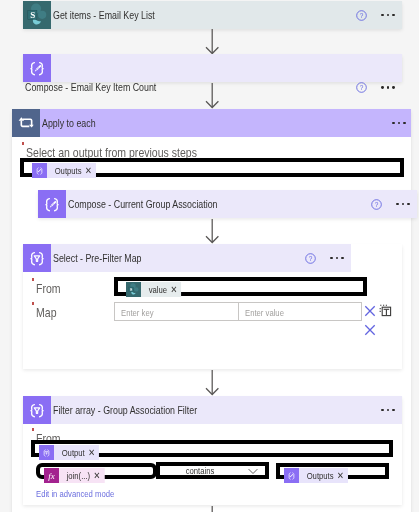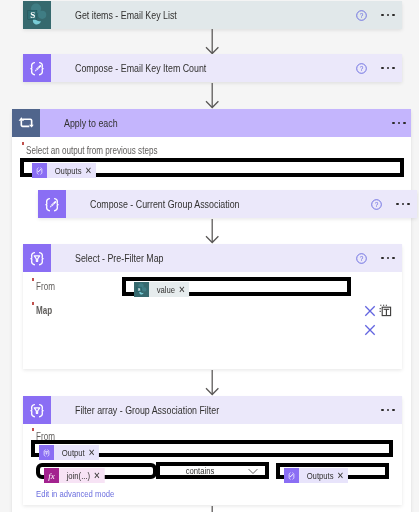--- a/index.html
+++ b/index.html
@@ -14,37 +14,37 @@
     position: relative;
     -webkit-font-smoothing: antialiased;
   }
 
   
   .card { position:absolute; display:flex; align-items:stretch;
           box-shadow: 0 0.3px 0.9px rgba(0,0,0,.08), 0 1.6px 3.6px rgba(0,0,0,.09); }
   .card .ico { width:28px; height:28px; flex:0 0 28px; display:flex;
                align-items:center; justify-content:center; }
   .card .hdrbody { flex:1; display:flex; align-items:center;
-                   padding-left:24px; }
+                   padding-left:2px; }
   .card .title { flex:1; font-size:10px; color:#323130;
                  white-space:nowrap; overflow:hidden;
                  transform:scaleX(0.885); transform-origin:0 50%; }
 
   
   .qmark { width:11px;height:11px;flex:0 0 11px;margin-right:14px;
            display:block; }
   .dots { width:14px;height:4px;flex:0 0 14px;display:flex;
           justify-content:space-between;align-items:center;margin-right:7px; }
   .dots i { width:2.8px;height:2.8px;border-radius:50%;background:#2a2927;display:block; }
 
   
   .nodebody { position:absolute; background:#fff;
               box-shadow: 0 0.3px 0.9px rgba(0,0,0,.07), 0 1.6px 3.6px rgba(0,0,0,.09); }
 
-  .lbl { font-size:10px; color:#605e5c; white-space:nowrap;
+  .lbl { font-size:13px; color:#605e5c; white-space:nowrap;
          display:flex; align-items:flex-start; }
   .lbl > .txt { display:inline-block; transform:scaleX(0.81); transform-origin:0 50%; }
   .req { width:2.4px; height:2.4px; background:#c0504d; display:inline-block;
          position:relative; top:-2.6px; margin-right:1.7px; flex:0 0 2.4px; }
 
   .inputbox { position:absolute; background:#fff; border:4px solid #000000; }
 
   table.mapgrid { border-collapse:collapse; background:#fff; table-layout:fixed; }
   table.mapgrid td { border:1px solid #c8c6c4; height:18px; padding:0;
                      vertical-align:middle; }
@@ -167,21 +167,21 @@
         <i></i>
       </span>
   </div>
 </div>
 
 <svg class="arrow" style="left:205px; top:29px;" width="15" height="26" viewBox="0 0 15 26">
   <path d="M7.2 0 V24" stroke="#585654" stroke-width="1.25" fill="none"></path>
   <path d="M1.0 18.3 L7.2 24.5 L13.4 18.3" stroke="#585654" stroke-width="1.25" fill="none"></path>
 </svg>
 
-<div class="card" style="left:23px; top:54px; width:379px; height:28px; background:#ebe8fa;">
+<div class="card" style="left:23px; top:54px; width:379px; height:28px; background:#ebe8fa;flex-direction:column;">
   <div class="ico">
     <svg width="28" height="28" viewBox="0 0 32 32">
         <use href="#compose"></use>
       </svg>
   </div>
   <div class="hdrbody">
     <span class="title">Compose - Email Key Item Count</span>
     <span class="qmark"><svg width="11" height="11" viewBox="0 0 16 16">
           <use href="#qm"></use>
         </svg></span>
@@ -248,21 +248,21 @@
       </span>
   </div>
 </div>
 
 <svg class="arrow" style="left:205px; top:219px;" width="15" height="25" viewBox="0 0 15 25">
   <path d="M7.2 0 V23" stroke="#585654" stroke-width="1.25" fill="none"></path>
   <path d="M1.0 17.3 L7.2 23.5 L13.4 17.3" stroke="#585654" stroke-width="1.25" fill="none"></path>
 </svg>
 
 <div class="nodebody" style="left:23px; top:244px; width:379px; height:125px;"></div>
-<div class="card" style="left:23px; top:244px; width:379px; height:28px; background:#ebe8fa; box-shadow:none;">
+<div class="card" style="left:23px; top:244px; width:328px; height:28px; background:#ebe8fa; box-shadow:none;">
   <div class="ico">
     <svg width="28" height="28" viewBox="0 0 32 32">
         <use href="#selicon"></use>
       </svg>
   </div>
   <div class="hdrbody">
     <span class="title">Select - Pre-Filter Map</span>
     <span class="qmark"><svg width="11" height="11" viewBox="0 0 16 16">
           <use href="#qm"></use>
         </svg></span>
@@ -270,36 +270,40 @@
         <i></i>
         <i></i>
         <i></i>
       </span>
   </div>
 </div>
 <div class="lbl" style="position:absolute;left:32px;top:281px;">
   <span class="req"></span>
     <span class="txt">From</span>
 </div>
-<div class="inputbox" style="left:114px; top:277px; width:229px; height:19px;margin-left:8px;">
+<div class="inputbox" style="left:114px; top:277px; width:253px; height:19px;">
   <span class="token" style="margin:1px 0 0 8px;background:#e6eced;">
     <span class="tico"><svg width="15" height="15" viewBox="0 0 32 32">
           <use href="#sp"></use>
         </svg></span>
     <span class="tlabel">value</span>
     <span class="tx">✕</span>
   </span>
 </div>
-<div class="lbl" style="position:absolute;left:32px;top:305px;font-weight:bold;">
+<div class="lbl" style="position:absolute;left:32px;top:305px;">
   <span class="req"></span>
     <span class="txt">Map</span>
 </div>
 
 <table class="mapgrid" style="position:absolute; left:114px; top:302px; width:247px;">
  <tbody>
+ <tr>
+   <td><span class="cellxt ph">Enter key</span></td>
+   <td><span class="cellxt ph">Enter value</span></td>
+ </tr>
 </tbody>
   </table>
 
 <span style="position:absolute;left:364px;top:305px;">
   <svg width="12" height="12" viewBox="0 0 12 12">
       <path d="M1.3 1.3 L10.7 10.7 M10.7 1.3 L1.3 10.7" stroke="#6264e0" stroke-width="1.3"></path>
     </svg>
 </span>
 <span style="position:absolute;left:364px;top:324px;">
   <svg width="12" height="12" viewBox="0 0 12 12">

